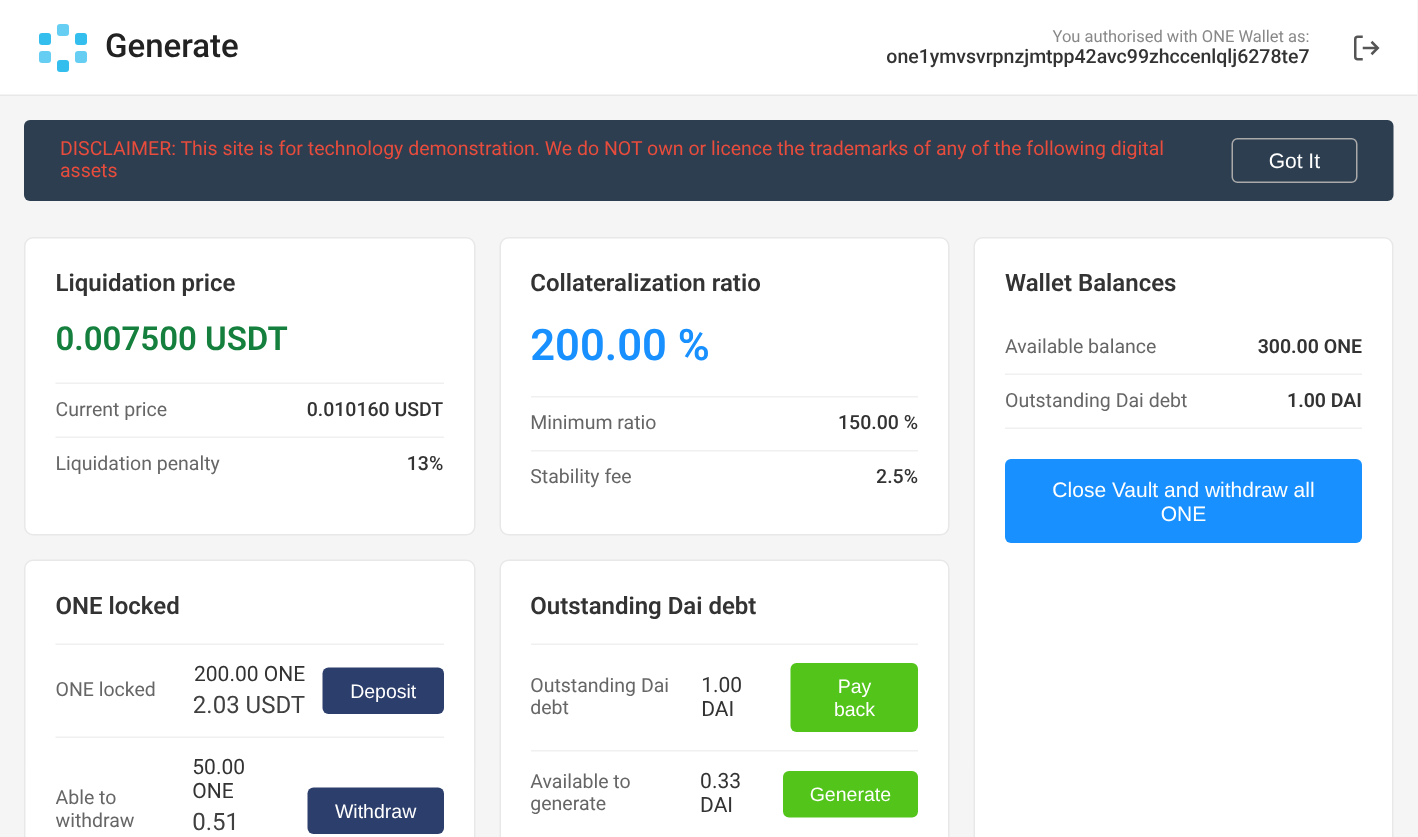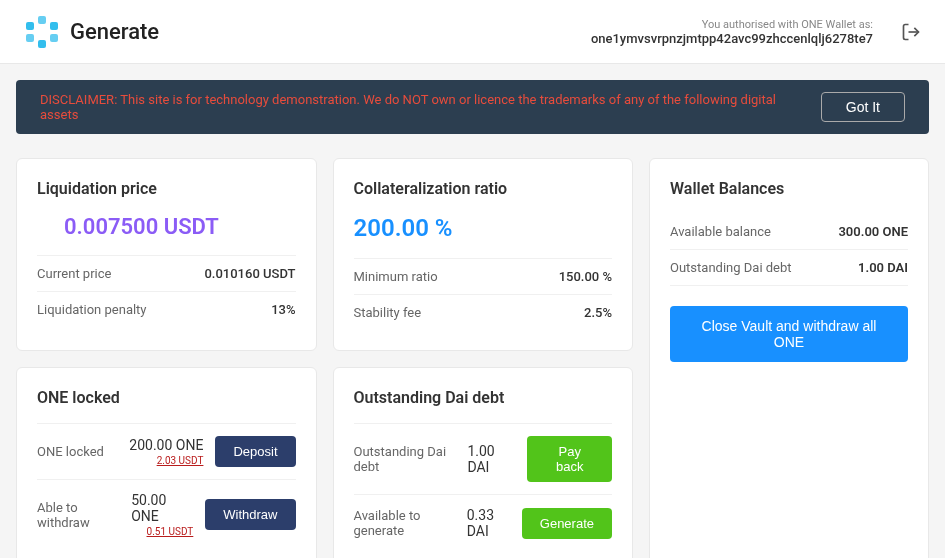--- a/index.html
+++ b/index.html
@@ -107,43 +107,42 @@
       font-size: 16px;
       font-weight: 600;
       color: #333;
       margin-bottom: 16px;
     }
 
     
     .big-value {
       font-size: 22px;
       font-weight: 600;
-      color: #8b5cf6;
+      color: #15803d;
       margin-bottom: 16px;
-      margin-left: 27px;
     }
     .info-row {
       display: flex;
       justify-content: space-between;
       align-items: center;
       padding: 10px 0;
       border-top: 1px solid #f0f0f0;
       font-size: 13px;
     }
     .info-row-label {
       color: #666;
     }
     .info-row-value {
       color: #333;
       font-weight: 500;
     }
 
     
     .big-value-blue {
-      font-size: 24px;
+      font-size: 29px;
       font-weight: 600;
       color: #1890ff;
       margin-bottom: 16px;
     }
 
     
     .wallet-card {
       grid-row: 1 / 3;
       grid-column: 3;
       background: #fff;
@@ -203,23 +202,22 @@
     .action-label {
       color: #666;
       font-size: 13px;
     }
     .action-main-val {
       font-size: 14px;
       font-weight: 400;
       color: #333;
     }
     .action-sub-val {
-      font-size: 10px;
-      color: #b91c1c;
-      text-decoration: underline;
+      font-size: 16px;
+      color: #404040;
     }
     .btn-primary {
       background: #2c3e6b;
       color: #fff;
       border: none;
       border-radius: 4px;
       padding: 8px 18px;
       cursor: pointer;
       font-size: 13px;
       font-weight: 500;

